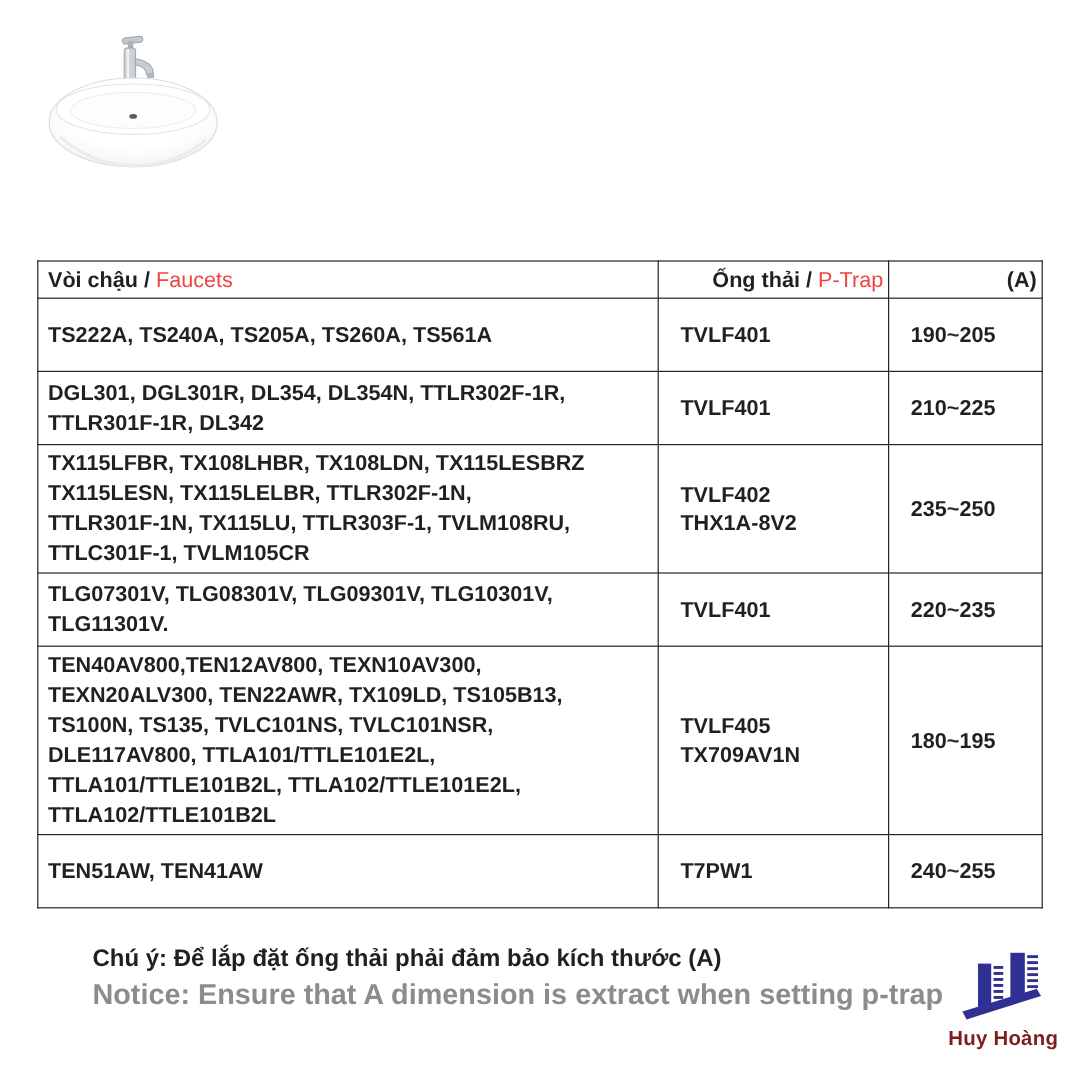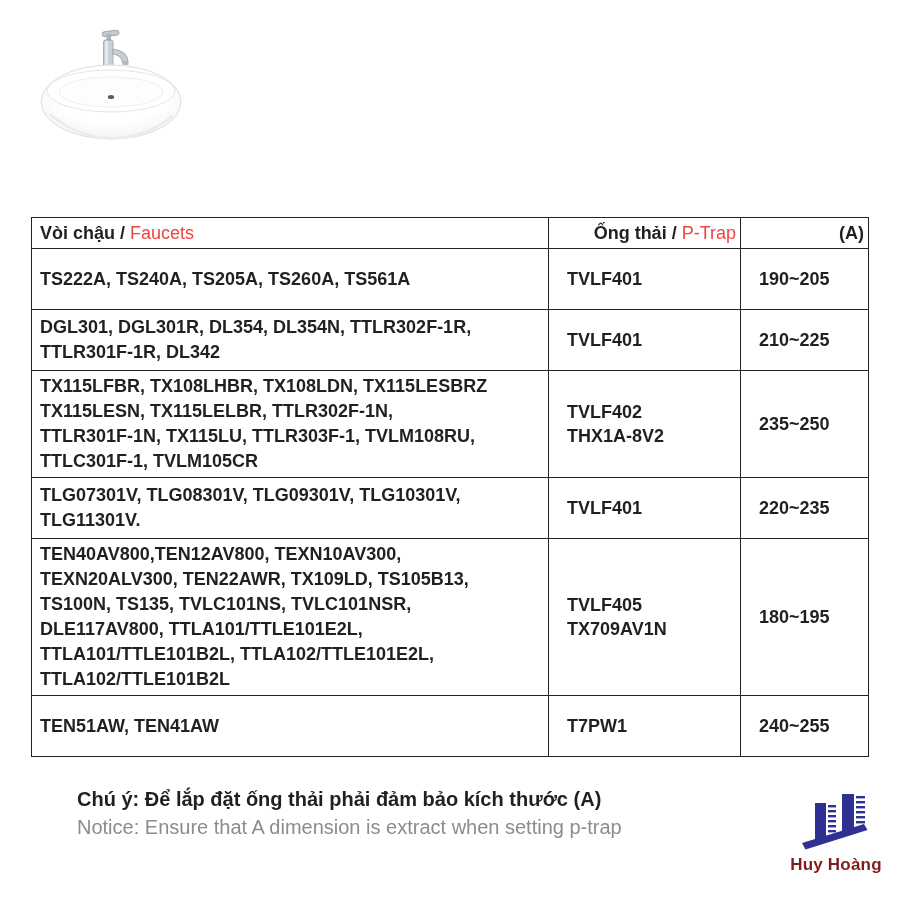--- a/index.html
+++ b/index.html
@@ -21,21 +21,21 @@
   th{font-weight:bold;}
   .hdr-left{text-align:left;padding:3px 6px 3px 8px;font-size:19px;}
   .hdr-center{text-align:right;padding:3px 4px;font-size:19px;}
   .hdr-light{color:#ef4444;font-weight:normal;}
   td.faucets{ text-align:left;padding:3px 6px 3px 8px;font-weight:bold;line-height:25px;
     white-space:pre-line;}
   td.center{ text-align:left;font-weight:bold;line-height:24px;white-space:pre-line;padding:18px;}
 
   .note{position:absolute;left:35px;top:788px;margin-left:42px;}
   .note-vi{font-size:20px;font-weight:bold;color:#231f20;margin:0 0 5px 0;}
-  .note-en{font-size:20px;color:#8a8c8f;margin:0;}
+  .note-en{font-size:24px;color:#8a8c8f;margin:0;font-weight:bold;}
 
   .brand{position:absolute;left:786px;top:792px;width:100px;text-align:center;}
   .brand-text{font-size:17px;font-weight:bold;color:#7f1d1d;margin-top:1px;letter-spacing:0.2px;}
 </style>
 </head>
 <body>
 
 <div class="page">
 
   <div class="sink-figure">

